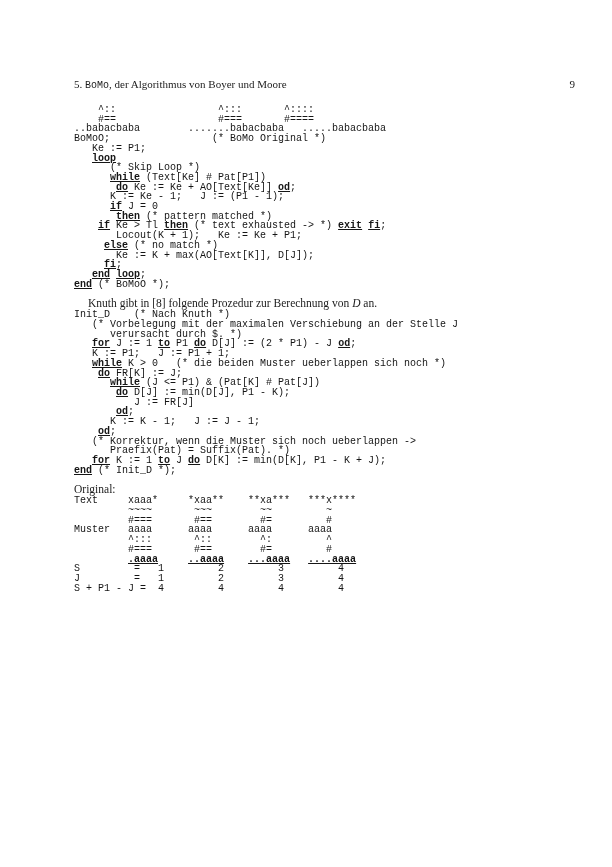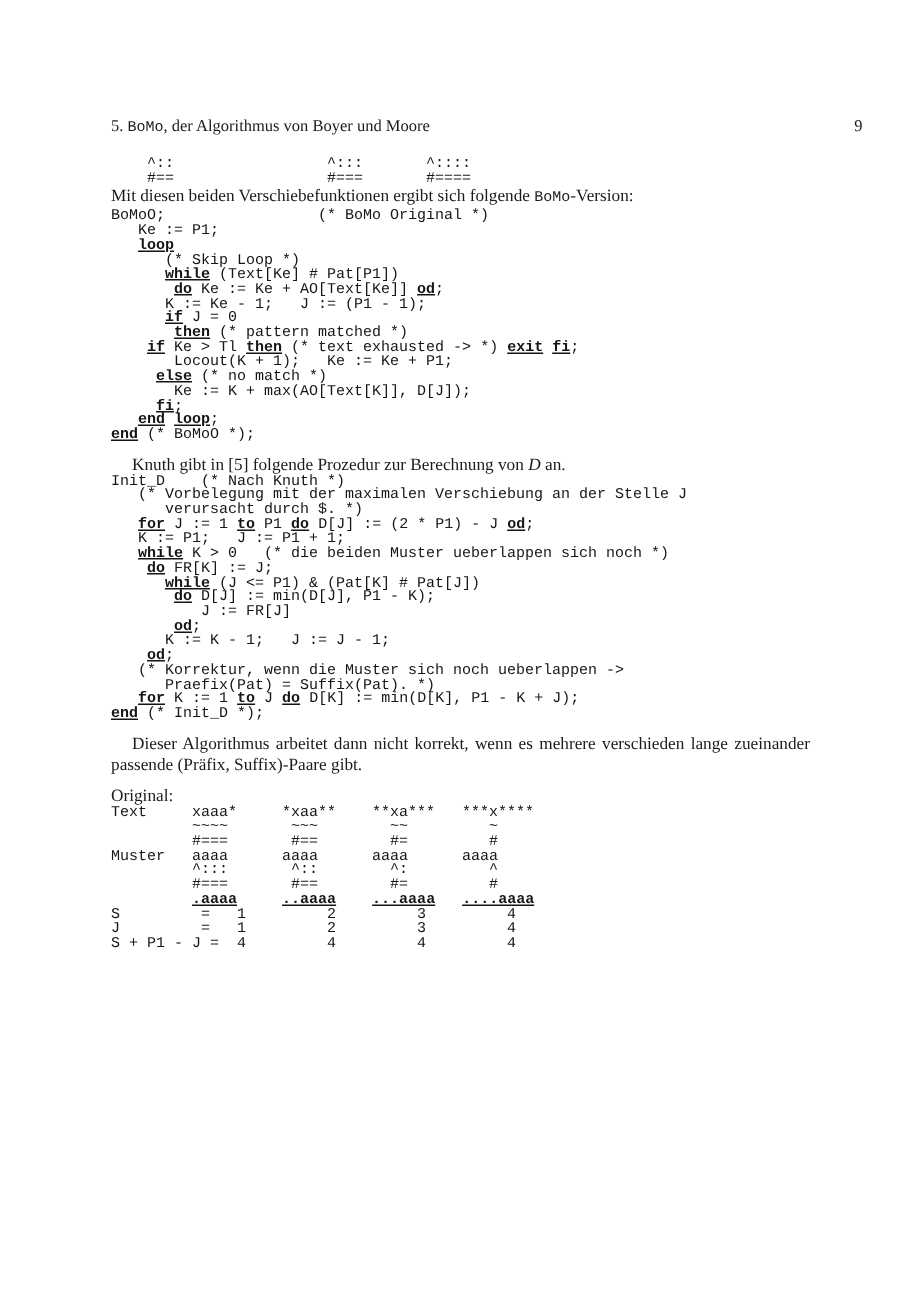--- a/index.html
+++ b/index.html
@@ -45,33 +45,29 @@
 
 <div class="page">
 
   <div class="running-head">
     <span>
       <span>5. </span><span class="mono-inline">BoMo</span><span>, der Algorithmus von Boyer und Moore</span>
     </span>
     <span>9</span>
   </div>
 
-  <pre class="block diagram"><div class="cl">    ^::                 ^:::       ^::::</div><div class="cl">    #==                 #===       #====</div></pre>
+  <pre class="block diagram"><div class="cl">    ^::                 ^:::       ^::::</div><div class="cl">    #==                 #===       #====</div><div class="cl">..babacbaba        .......babacbaba   .....babacbaba</div></pre>
 
-  <div class="para">
-    <span>Mit diesen beiden Verschiebefunktionen ergibt sich folgende </span><span class="mono-inline">BoMo</span><span>-Version:</span>
-  </div>
 
   <pre class="block codeblock"><div class="cl">BoMoO;                 (* BoMo Original *)</div><div class="cl">   Ke := P1;</div><div class="cl">   <u>loop</u></div><div class="cl">      (* Skip Loop *)</div><div class="cl">      <u>while</u> (Text[Ke] # Pat[P1])</div><div class="cl">       <u>do</u> Ke := Ke + AO[Text[Ke]] <u>od</u>;</div><div class="cl">      K := Ke - 1;   J := (P1 - 1);</div><div class="cl">      <u>if</u> J = 0</div><div class="cl">       <u>then</u> (* pattern matched *)</div><div class="cl">    <u>if</u> Ke &gt; Tl <u>then</u> (* text exhausted -&gt; *) <u>exit</u> <u>fi</u>;</div><div class="cl">       Locout(K + 1);   Ke := Ke + P1;</div><div class="cl">     <u>else</u> (* no match *)</div><div class="cl">       Ke := K + max(AO[Text[K]], D[J]);</div><div class="cl">     <u>fi</u>;</div><div class="cl">   <u>end</u> <u>loop</u>;</div><div class="cl"><u>end</u> (* BoMoO *);</div></pre>
 
   <div class="para indent para-mid">
-    <span>Knuth gibt in [5] folgende Prozedur zur Berechnung von </span><i>D</i><span> an.</span>
+    <span>Knuth gibt in [8] folgende Prozedur zur Berechnung von </span><i>D</i><span> an.</span>
   </div>
 
   <pre class="block codeblock"><div class="cl">Init_D    (* Nach Knuth *)</div><div class="cl">   (* Vorbelegung mit der maximalen Verschiebung an der Stelle J</div><div class="cl">      verursacht durch $. *)</div><div class="cl">   <u>for</u> J := 1 <u>to</u> P1 <u>do</u> D[J] := (2 * P1) - J <u>od</u>;</div><div class="cl">   K := P1;   J := P1 + 1;</div><div class="cl">   <u>while</u> K &gt; 0   (* die beiden Muster ueberlappen sich noch *)</div><div class="cl">    <u>do</u> FR[K] := J;</div><div class="cl">      <u>while</u> (J &lt;= P1) &amp; (Pat[K] # Pat[J])</div><div class="cl">       <u>do</u> D[J] := min(D[J], P1 - K);</div><div class="cl">          J := FR[J]</div><div class="cl">       <u>od</u>;</div><div class="cl">      K := K - 1;   J := J - 1;</div><div class="cl">    <u>od</u>;</div><div class="cl">   (* Korrektur, wenn die Muster sich noch ueberlappen -&gt;</div><div class="cl">      Praefix(Pat) = Suffix(Pat). *)</div><div class="cl">   <u>for</u> K := 1 <u>to</u> J <u>do</u> D[K] := min(D[K], P1 - K + J);</div><div class="cl"><u>end</u> (* Init_D *);</div></pre>
 
-  <div class="para indent para-mid">Dieser Algorithmus arbeitet dann nicht korrekt, wenn es mehrere verschieden lange zueinander passende (Präfix, Suffix)-Paare gibt.</div>
 
   <div class="para beispiel">Original:</div>
 
   <pre class="block extable"><div class="cl">Text     xaaa*     *xaa**    **xa***   ***x****</div><div class="cl">         ~~~~       ~~~        ~~         ~</div><div class="cl">         #===       #==        #=         #</div><div class="cl">Muster   aaaa      aaaa      aaaa      aaaa</div><div class="cl">         ^:::       ^::        ^:         ^</div><div class="cl">         #===       #==        #=         #</div><div class="cl">         <u>.aaaa</u>     <u>..aaaa</u>    <u>...aaaa</u>   <u>....aaaa</u></div><div class="cl">S         =   1         2         3         4</div><div class="cl">J         =   1         2         3         4</div><div class="cl">S + P1 - J =  4         4         4         4</div></pre>
 
 </div>
 
 </body></html>

